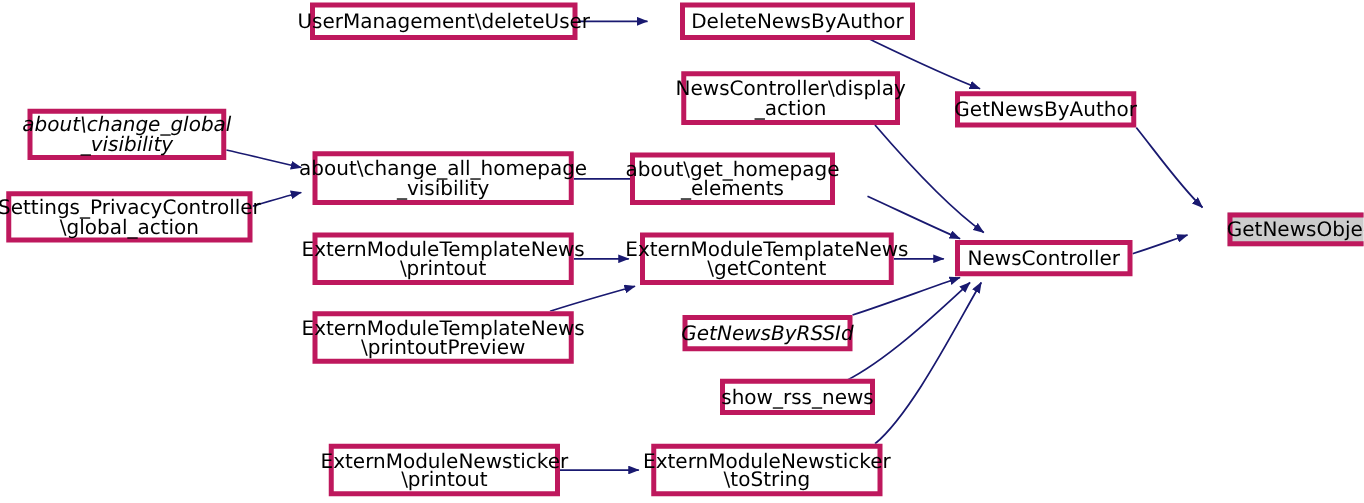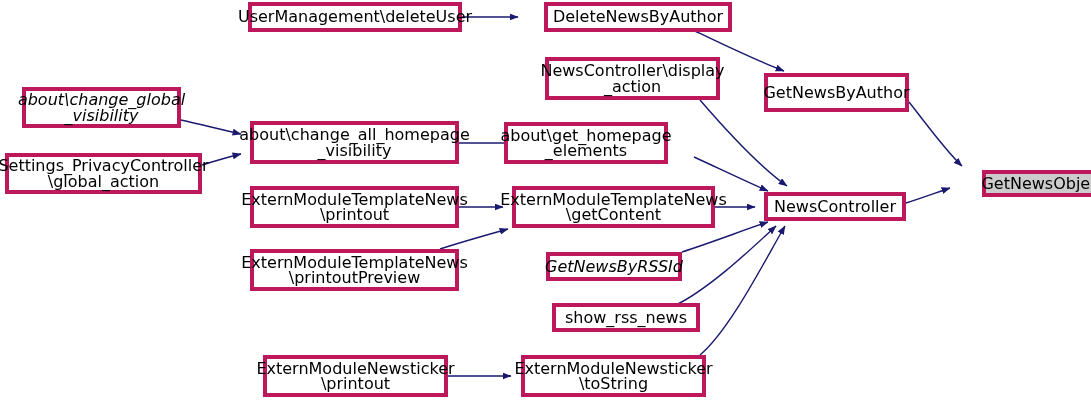--- a/index.html
+++ b/index.html
@@ -69,40 +69,40 @@
         <path d="M682,252 C710,243 744,230 768,222"></path>
         <path d="M676,305 C710,288 750,250 776,226"></path>
         <path d="M448,376 L511,376"></path>
         <path d="M700,355 C730,330 765,260 785,226"></path>
       </g>
   </svg>
 
   <div id="node-layer">
       <div class="node" style="left: 248px; top: 2px; width: 214px; height: 30px;">UserManagement\deleteUser</div>
       <div class="node" style="left: 544px; top: 2px; width: 188px; height: 30px;">DeleteNewsByAuthor</div>
-      <div class="node" style="left: 764px; top: 73px; width: 145px; height: 39px;">GetNewsByAuthor</div>
+      <div class="node" style="left: 764px; top: 73px; width: 145px; height: 29px;">GetNewsByAuthor</div>
       <div class="node" style="left: 525px; top: 57px; width: 175px; height: 43px; margin-left: 20px;">NewsController\display
 _action</div>
       <div class="node" style="left: 22px; top: 87px; width: 159px; height: 41px; font-style: italic;">about\change_global
 _visibility</div>
       <div class="node" style="left: 250px; top: 121px; width: 209px; height: 43px;">about\change_all_homepage
 _visibility</div>
       <div class="node" style="left: 504px; top: 122px; width: 164px; height: 42px;">about\get_homepage
 _elements</div>
       <div class="node" style="left: 5px; top: 153px; width: 197px; height: 41px;">Settings_PrivacyController
 \global_action</div>
       <div class="node" style="left: 250px; top: 186px; width: 209px; height: 42px;">ExternModuleTemplateNews
 \printout</div>
       <div class="node" style="left: 512px; top: 186px; width: 203px; height: 42px;">ExternModuleTemplateNews
 \getContent</div>
       <div class="node" style="left: 764px; top: 192px; width: 142px; height: 29px;">NewsController</div>
       <div class="node highlight" style="left: 954px; top: 170px; width: 131px; height: 27px; margin-left: 28px;">GetNewsObjects</div>
       <div class="node" style="left: 250px; top: 249px; width: 209px; height: 42px;">ExternModuleTemplateNews
 \printoutPreview</div>
       <div class="node" style="left: 546px; top: 252px; width: 136px; height: 29px; font-style: italic;">GetNewsByRSSId</div>
-      <div class="node" style="left: 552px; top: 303px; width: 148px; height: 29px;">show_rss_news</div>
+      <div class="node" style="left: 576px; top: 303px; width: 124px; height: 29px;">show_rss_news</div>
       <div class="node" style="left: 263px; top: 355px; width: 185px; height: 42px;">ExternModuleNewsticker
 \printout</div>
       <div class="node" style="left: 521px; top: 355px; width: 185px; height: 42px;">ExternModuleNewsticker
 \toString</div>
     </div>
 
 </div>
 
 </body></html>

